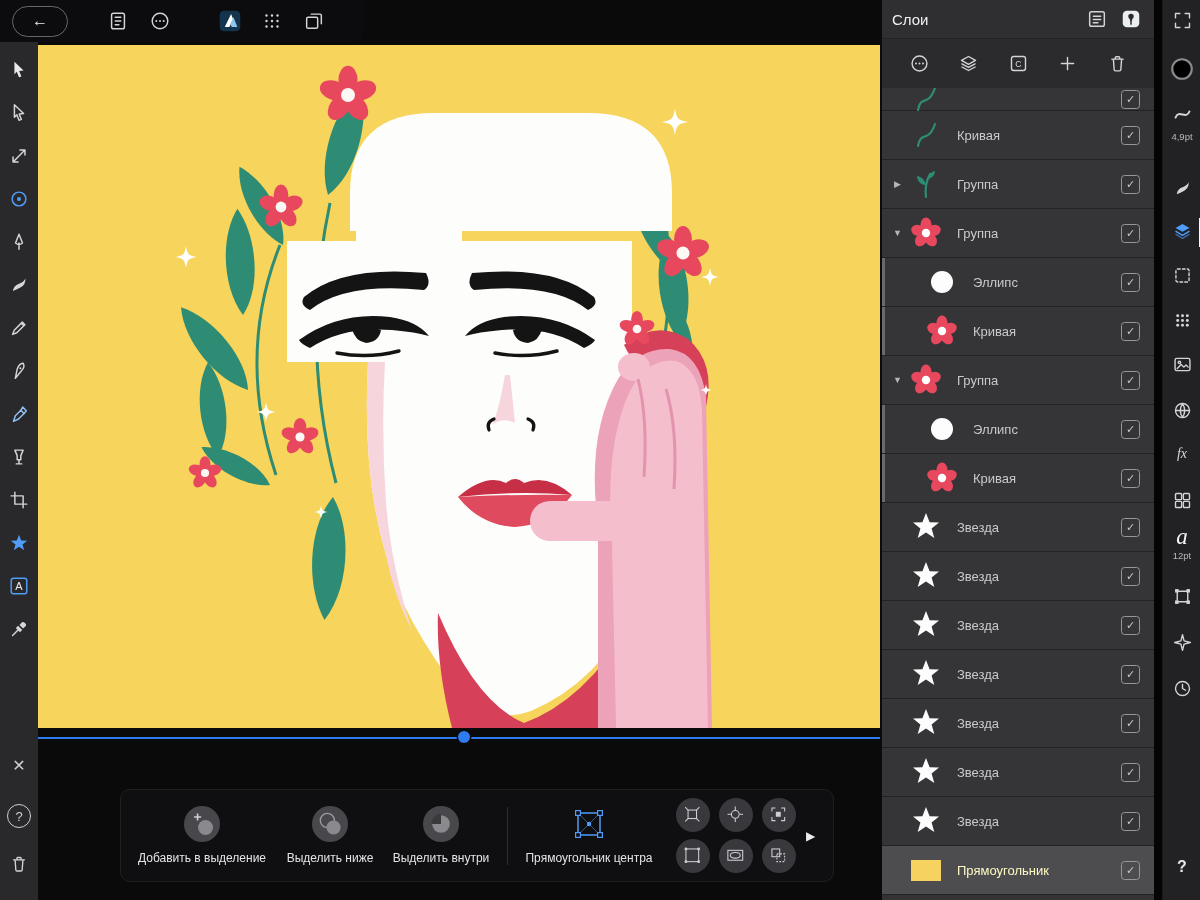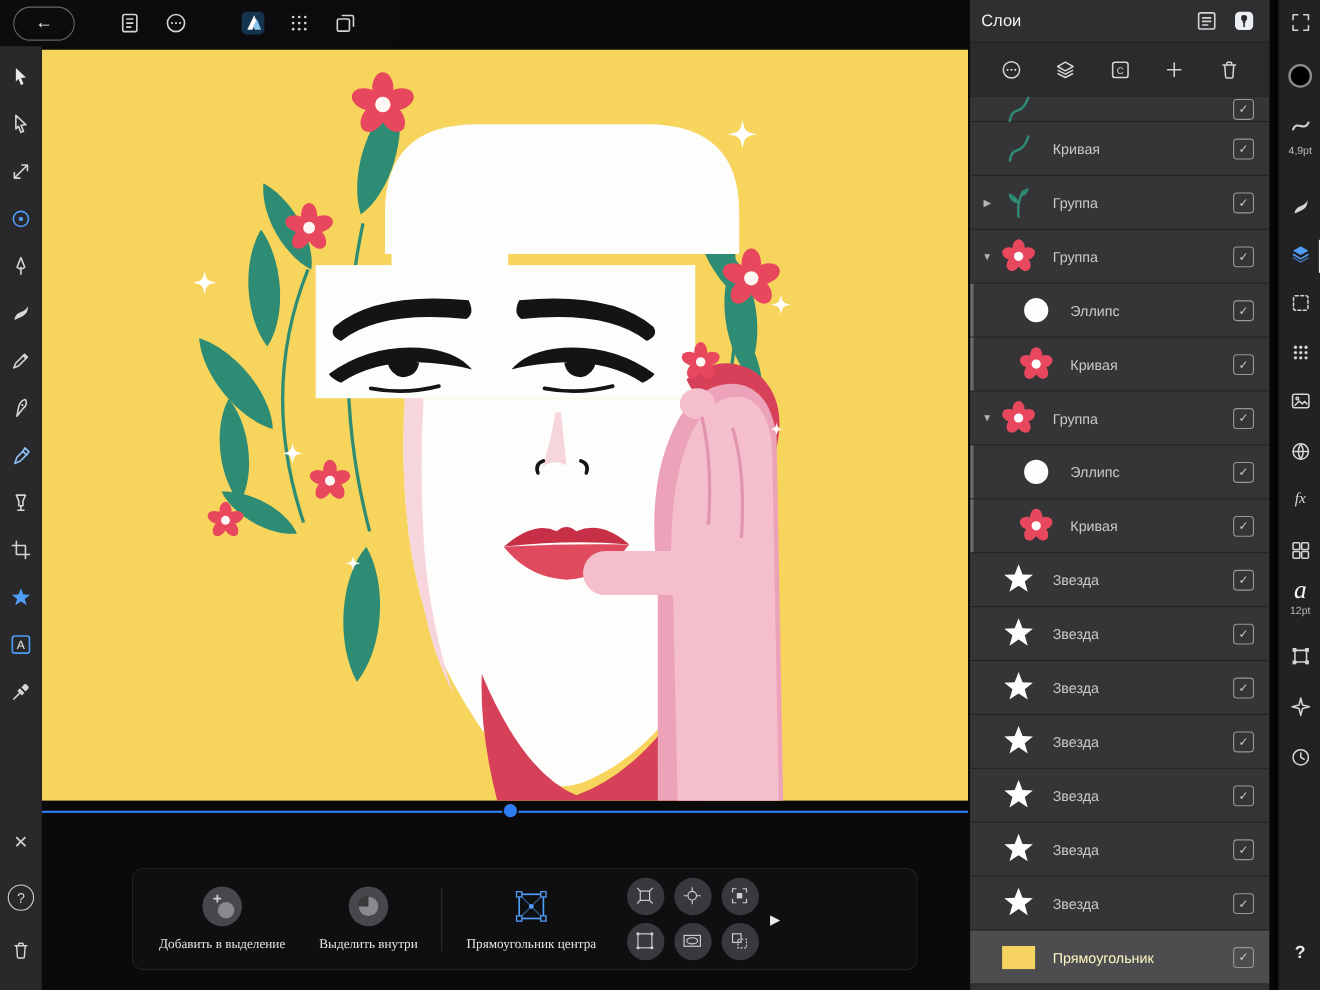--- a/index.html
+++ b/index.html
@@ -59,21 +59,21 @@
   .rs-item{position:absolute;left:0;width:38px;display:flex;flex-direction:column;align-items:center;}
   .rs-item.active::after{content:"";position:absolute;right:-1px;top:-2px;bottom:-2px;width:3px;background:#fdfdfd;}
   .rs-label{margin-top:2px;color:#b9b9bc;font-size:9.5px;text-align:center;}
   .fx-glyph{font-family:"Liberation Serif",serif;font-style:italic;font-size:14px;color:#d8d8da;}
   .a-glyph{font-family:"Liberation Serif",serif;font-style:italic;font-size:23px;color:#f6f6f8;line-height:22px;}
   .rs-help{position:absolute;left:0;top:858px;width:38px;text-align:center;color:#e8e8ea;font-size:16px;font-weight:bold;}
 
   
   .context-bar{position:absolute;left:120px;top:789px;width:714px;height:93px;background:#0f0f11;
     border:1px solid #202023;border-radius:10px;display:flex;align-items:center;z-index:15;padding-left:6px;box-sizing:border-box;}
-  .ctx-btn{display:flex;flex-direction:column;align-items:center;justify-content:center;gap:9px;flex:none;font-family:Liberation Serif, serif;}
+  .ctx-btn{display:flex;flex-direction:column;align-items:center;justify-content:center;gap:9px;flex:none;}
   .w150{width:150px}.w106{width:106px}.w116{width:116px}.w146{width:146px}
   .ctx-circle{width:36px;height:36px;border-radius:50%;background:#48484c;display:flex;
     align-items:center;justify-content:center;}
   .ctx-plain{width:36px;height:36px;display:flex;align-items:center;justify-content:center;}
   .ctx-label{color:#e4e4e6;font-size:12px;white-space:nowrap;}
   .ctx-div{width:1px;height:58px;background:#2c2c2f;margin:0 8px;flex:none;}
   .ctx-grid{display:grid;grid-template-columns:repeat(3,34px);grid-auto-rows:34px;gap:7px 9px;margin-left:14px;flex:none;}
   .ctx-mini{width:34px;height:34px;border-radius:50%;background:#39393d;display:flex;align-items:center;justify-content:center;}
   .ctx-more{color:#ececee;margin-left:10px;font-size:12px;flex:none;}
 </style>
@@ -168,20 +168,29 @@
     <div class="context-bar" id="ctxbar" style="left:82px;">
         <div class="ctx-btn w150">
           <div class="ctx-circle">
             <svg width="30" height="30" viewBox="0 0 34 34" fill="none">
               <path d="M8 9 H16 M12 5 V13" stroke="#cfcfd2" stroke-width="1.8"></path>
               <circle cx="21" cy="21" r="8.5" fill="#8a8a8e"></circle>
             </svg>
           </div>
           <div class="ctx-label">Добавить в выделение</div>
         </div>
+        <div class="ctx-btn w106">
+          <div class="ctx-circle">
+            <svg width="30" height="30" viewBox="0 0 34 34" fill="none">
+              <circle cx="14" cy="13" r="8" stroke="#9a9a9e" fill="none" stroke-width="1.6"></circle>
+              <circle cx="21" cy="21" r="8" fill="#8a8a8e"></circle>
+            </svg>
+          </div>
+          <div class="ctx-label">Выделить ниже</div>
+        </div>
         <div class="ctx-btn w116">
           <div class="ctx-circle">
             <svg width="30" height="30" viewBox="0 0 34 34" fill="none">
               <circle cx="17" cy="17" r="10" fill="#8a8a8e"></circle>
               <path d="M17 17 L17 5.5 A11.5 11.5 0 0 0 6 17 Z" fill="#3a3a3d"></path>
             </svg>
           </div>
           <div class="ctx-label">Выделить внутри</div>
         </div>
         <div class="ctx-div"></div>

